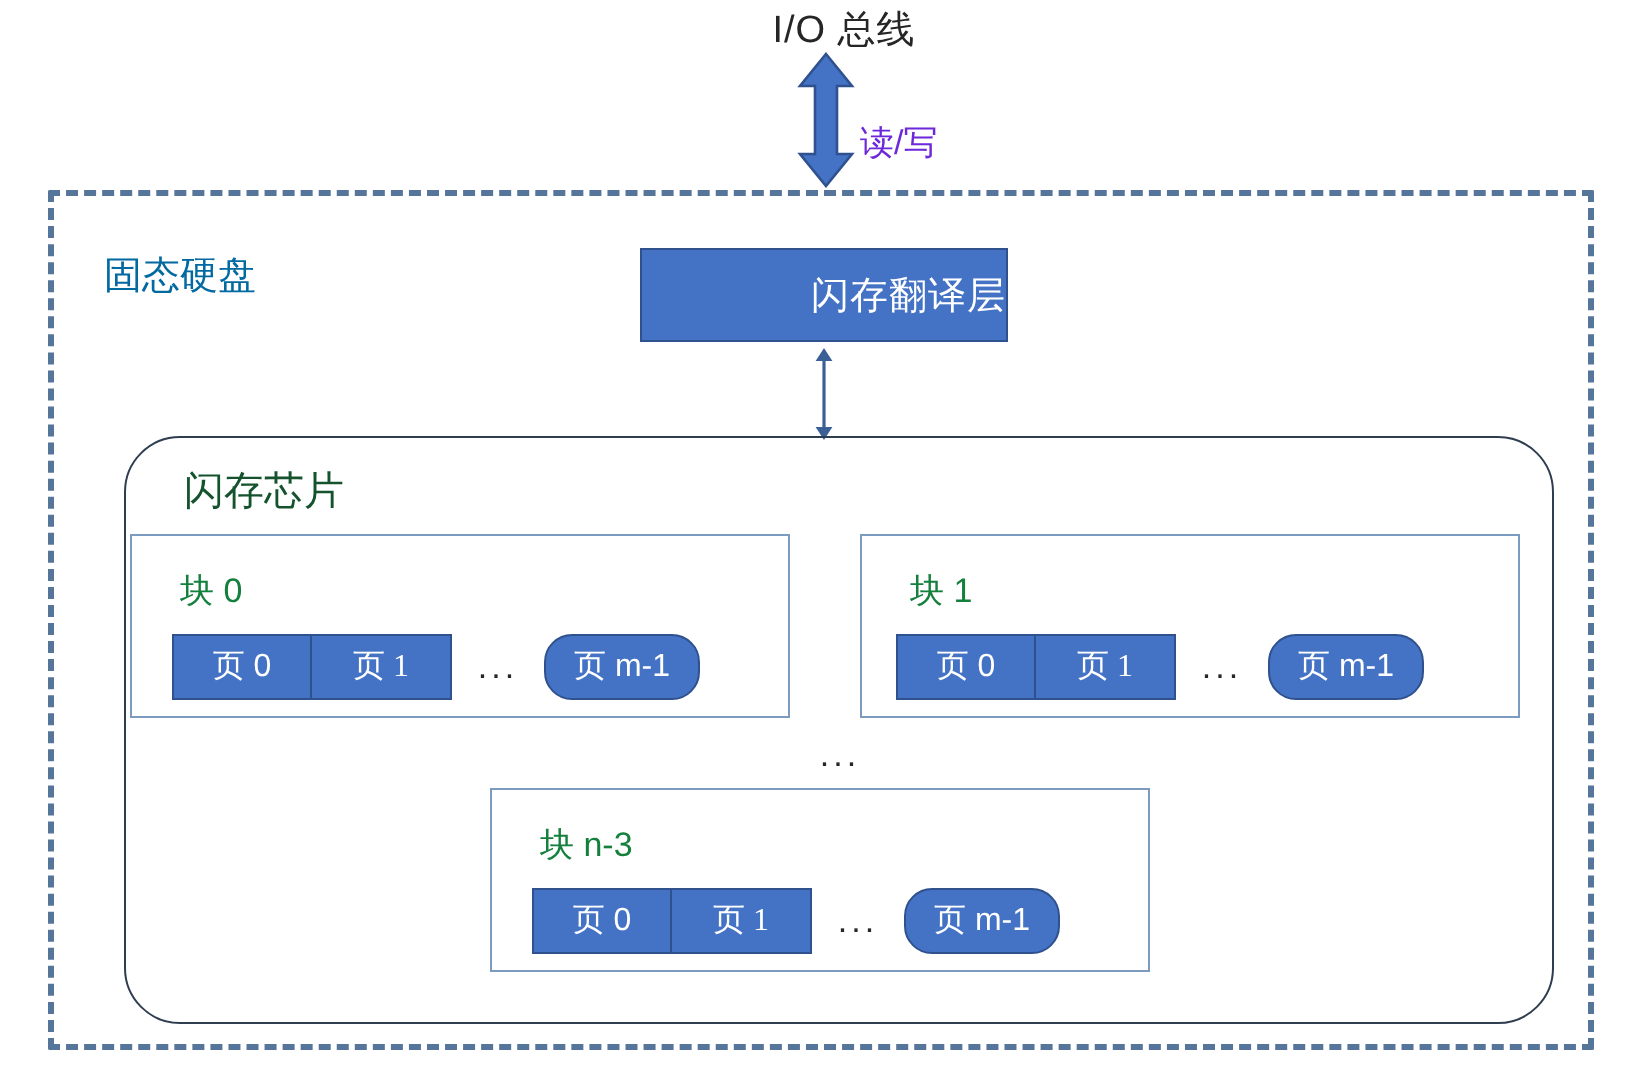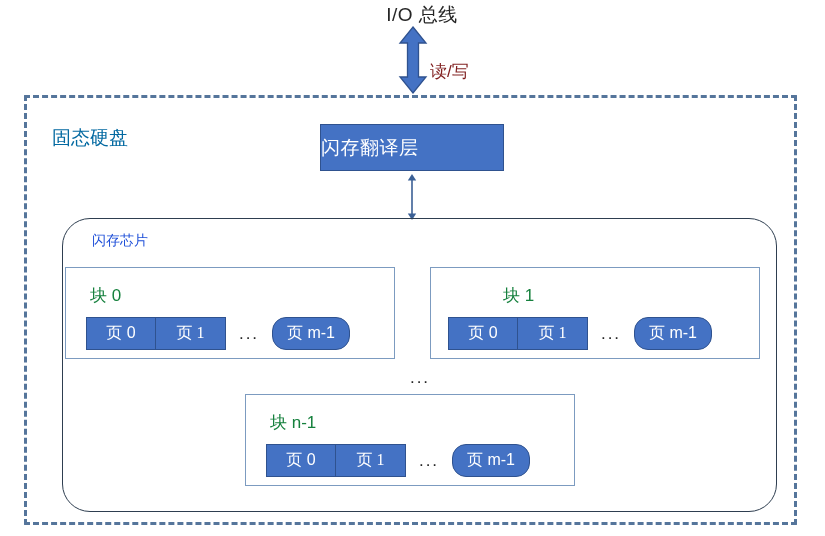--- a/index.html
+++ b/index.html
@@ -34,21 +34,21 @@
     letter-spacing: 0.5px;
     color: #262626;
     white-space: nowrap;
   }
 
   .rw-label {
     position: absolute;
     left: 430px;
     top: 60px;
     font-size: 17px;
-    color: #7f1d1d;
+    color: #6d28d9;
     white-space: nowrap;
   }
 
   .bus-arrow {
     position: absolute;
     left: 398px;
     top: 26px;
     width: 30px;
     height: 68px;
   }
@@ -79,21 +79,21 @@
     position: absolute;
     left: 320px;
     top: 124px;
     width: 184px;
     height: 47px;
     background: #4472C4;
     border: 1.5px solid #2F528F;
     box-sizing: border-box;
     display: flex;
     align-items: center;
-    justify-content: flex-start;
+    justify-content: flex-end;
     color: #ffffff;
     font-size: 19px;
     letter-spacing: 0.5px;
     white-space: nowrap;
   }
 
   .ftl-arrow {
     position: absolute;
     left: 404px;
     top: 174px;
@@ -111,22 +111,22 @@
     border: 1.5px solid #2E3E50;
     border-radius: 28px;
     box-sizing: border-box;
     background: transparent;
   }
 
   .chip-label {
     position: absolute;
     left: 92px;
     top: 232px;
-    font-size: 14px;
-    color: #1d4ed8;
+    font-size: 20px;
+    color: #14532d;
     white-space: nowrap;
     font-family: Liberation Mono, monospace;
   }
 
   
   .block-box {
     position: absolute;
     border: 1px solid #7C9BC0;
     box-sizing: border-box;
     background: #ffffff;
@@ -217,32 +217,32 @@
   <div class="block-box block-0"></div>
   <div class="block-label" style="left:90px; top:284px;">块 0</div>
   <div class="pages-row" style="left:86px; top:317px;">
     <div class="page-cell pair-left">页 0</div>
     <div class="page-cell pair-right">页 1</div>
     <div class="page-ellipsis">...</div>
     <div class="page-cell last">页 m-1</div>
   </div>
 
   <div class="block-box block-1"></div>
-  <div class="block-label" style="left:455px; top:284px;margin-left:48px;">块 1</div>
+  <div class="block-label" style="left:455px; top:284px;">块 1</div>
   <div class="pages-row" style="left:448px; top:317px;">
     <div class="page-cell pair-left">页 0</div>
     <div class="page-cell pair-right">页 1</div>
     <div class="page-ellipsis">...</div>
     <div class="page-cell last">页 m-1</div>
   </div>
 
   <div class="row-ellipsis">...</div>
 
   <div class="block-box block-n"></div>
-  <div class="block-label" style="left:270px; top:411px;">块 n-1</div>
+  <div class="block-label" style="left:270px; top:411px;">块 n-3</div>
   <div class="pages-row" style="left:266px; top:444px;">
     <div class="page-cell pair-left">页 0</div>
     <div class="page-cell pair-right">页 1</div>
     <div class="page-ellipsis">...</div>
     <div class="page-cell last">页 m-1</div>
   </div>
 
 </div>
 
 </body></html>

